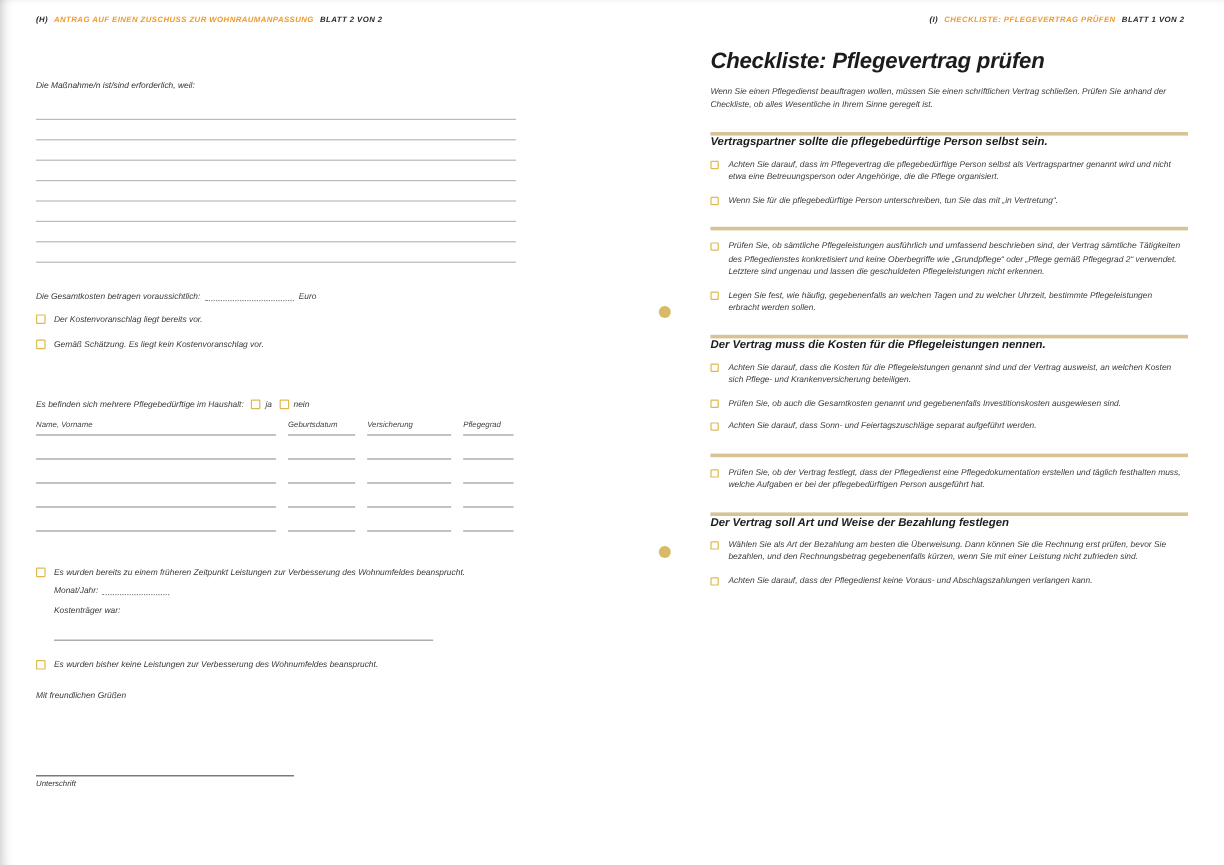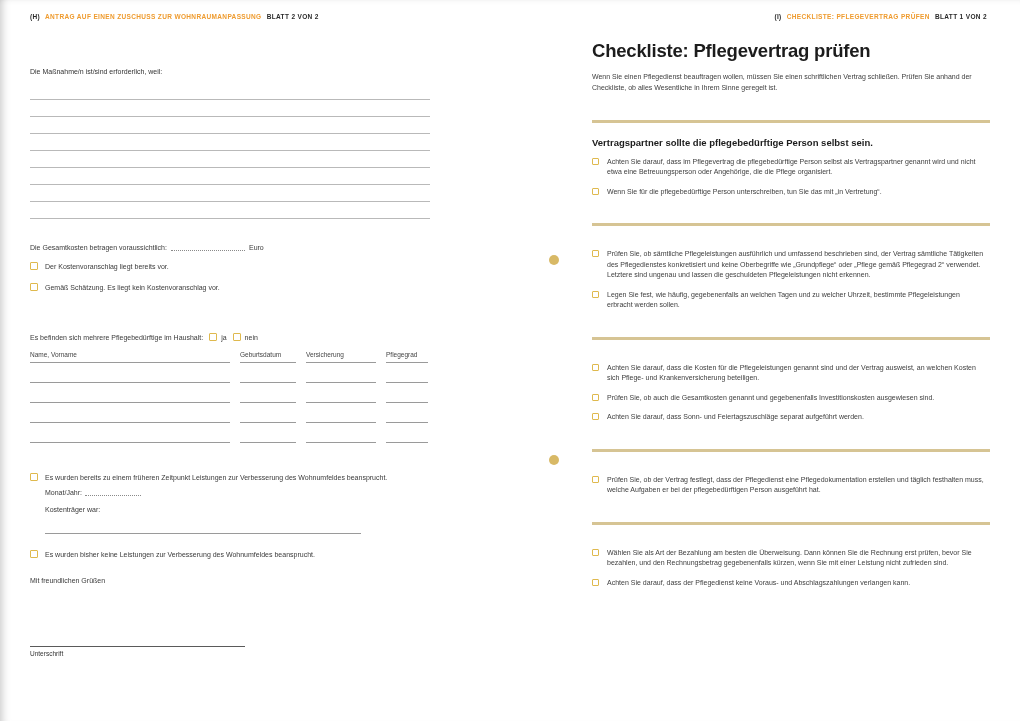--- a/index.html
+++ b/index.html
@@ -3,21 +3,21 @@
 <meta charset="utf-8">
 <style>
   * { margin:0; padding:0; box-sizing:border-box; }
   html,body { background:#ffffff; }
   .spread {
     position:relative; width:1020px; height:721px; background:#fff;
     font-family:"Liberation Sans", sans-serif; color:#3a3a3a;
     overflow:hidden; display:flex;
     box-shadow: inset 10px 0 9px -8px rgba(0,0,0,.22), inset 0 5px 6px -6px rgba(0,0,0,.10);
   }
-  .page { width:510px; height:100%; position:relative; }
+  .page { width:510px; height:100%; position:relative;font-style:italic; }
   .page-left  { padding:13px 80px 0 30px; }
   .page-right { padding:13px 30px 0 82px; }
 
   
   .ph { font-size:6.5px; font-weight:bold; letter-spacing:.35px; color:#2a2a2a; white-space:nowrap; }
   .page-right .ph { text-align:right; }
   .ph .accent { color:#ef9b2e; }
   .ph span { margin-right:3px; }
 
   
@@ -41,21 +41,21 @@
   .longline { margin-left:15px; margin-top:20px; width:316px; border-bottom:1px solid #9a9a9a; height:1px; }
   .noclaim { margin-top:16px; }
   .closing { margin-top:16px; font-size:7px; }
   .sigblock { margin-top:62px; }
   .sigline { width:215px; border-bottom:1px solid #5a5a5a; height:1px; }
   .siglabel { font-size:6.5px; margin-top:3px; color:#333; }
 
   
   .r-title { font-size:18.5px; font-weight:bold; letter-spacing:-.2px; margin-top:20px; color:#1c1c1c; }
   .r-intro { margin-top:10px; font-size:7px; line-height:1.55; color:#3d3d3d; max-width:398px; }
-  .section { margin-top:26px; border-top:3px solid #d6c494; padding-top:14px; }
+  .section { margin-top:16px; border-top:3px solid #d6c494; }
   .sec-title { font-size:9.5px; font-weight:bold; color:#1c1c1c; letter-spacing:0; }
   .ci { display:flex; gap:8px; margin-top:9px; font-size:7px; line-height:1.5; color:#3d3d3d; }
   .ci .cb { width:7px; height:7px; margin-top:1px; }
   .ci .ci-text { max-width:378px; }
 
   
   .punch { position:absolute; width:10px; height:10px; border-radius:50%; background:#d8b966; left:549px; }
   .punch.p1 { top:255px; }
   .punch.p2 { top:455px; }
 </style>
@@ -190,20 +190,21 @@
         <span class="cb"></span>
         <span class="ci-text">Prüfen Sie, ob sämtliche Pflegeleistungen ausführlich und umfassend beschrieben sind, der Vertrag sämtliche Tätigkeiten des Pflegedienstes konkretisiert und keine Oberbegriffe wie „Grundpflege“ oder „Pflege gemäß Pflegegrad 2“ verwendet. Letztere sind ungenau und lassen die geschuldeten Pflegeleistungen nicht erkennen.</span>
       </div>
       <div class="ci">
         <span class="cb"></span>
         <span class="ci-text">Legen Sie fest, wie häufig, gegebenenfalls an welchen Tagen und zu welcher Uhrzeit, bestimmte Pflegeleistungen erbracht werden sollen.</span>
       </div>
     </div>
 
     <div class="section">
+      <h2 class="sec-title">Der Vertrag muss die Kosten für die Pflegeleistungen nennen.</h2>
       <div class="ci">
         <span class="cb"></span>
         <span class="ci-text">Achten Sie darauf, dass die Kosten für die Pflegeleistungen genannt sind und der Vertrag ausweist, an welchen Kosten sich Pflege- und Krankenversicherung beteiligen.</span>
       </div>
       <div class="ci">
         <span class="cb"></span>
         <span class="ci-text">Prüfen Sie, ob auch die Gesamtkosten genannt und gegebenenfalls Investitionskosten ausgewiesen sind.</span>
       </div>
       <div class="ci">
         <span class="cb"></span>
@@ -212,20 +213,21 @@
     </div>
 
     <div class="section">
       <div class="ci">
         <span class="cb"></span>
         <span class="ci-text">Prüfen Sie, ob der Vertrag festlegt, dass der Pflegedienst eine Pflegedokumentation erstellen und täglich festhalten muss, welche Aufgaben er bei der pflegebedürftigen Person ausgeführt hat.</span>
       </div>
     </div>
 
     <div class="section">
+      <h2 class="sec-title">Der Vertrag soll Art und Weise der Bezahlung festlegen</h2>
       <div class="ci">
         <span class="cb"></span>
         <span class="ci-text">Wählen Sie als Art der Bezahlung am besten die Überweisung. Dann können Sie die Rechnung erst prüfen, bevor Sie bezahlen, und den Rechnungsbetrag gegebenenfalls kürzen, wenn Sie mit einer Leistung nicht zufrieden sind.</span>
       </div>
       <div class="ci">
         <span class="cb"></span>
         <span class="ci-text">Achten Sie darauf, dass der Pflegedienst keine Voraus- und Abschlagszahlungen verlangen kann.</span>
       </div>
     </div>
   </section>

